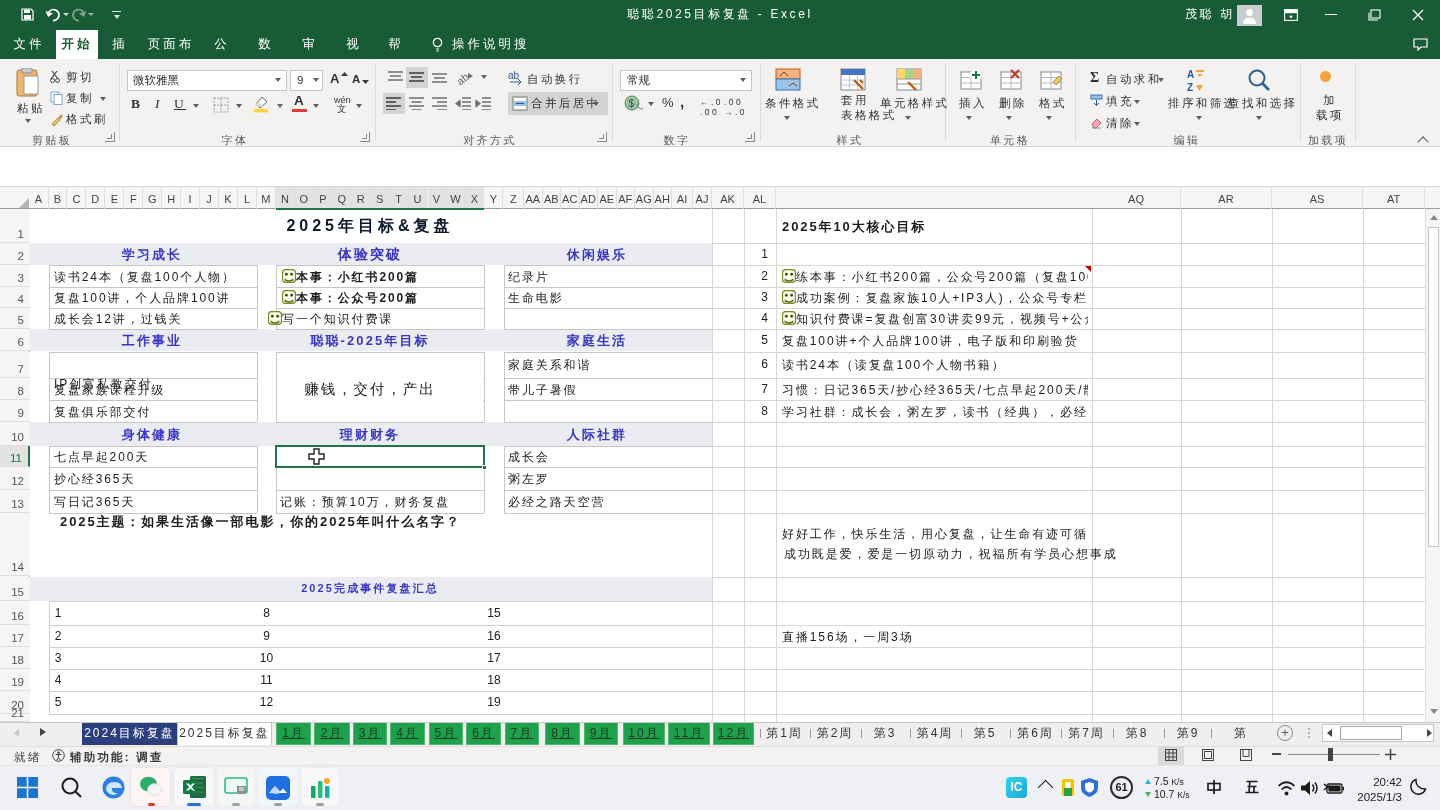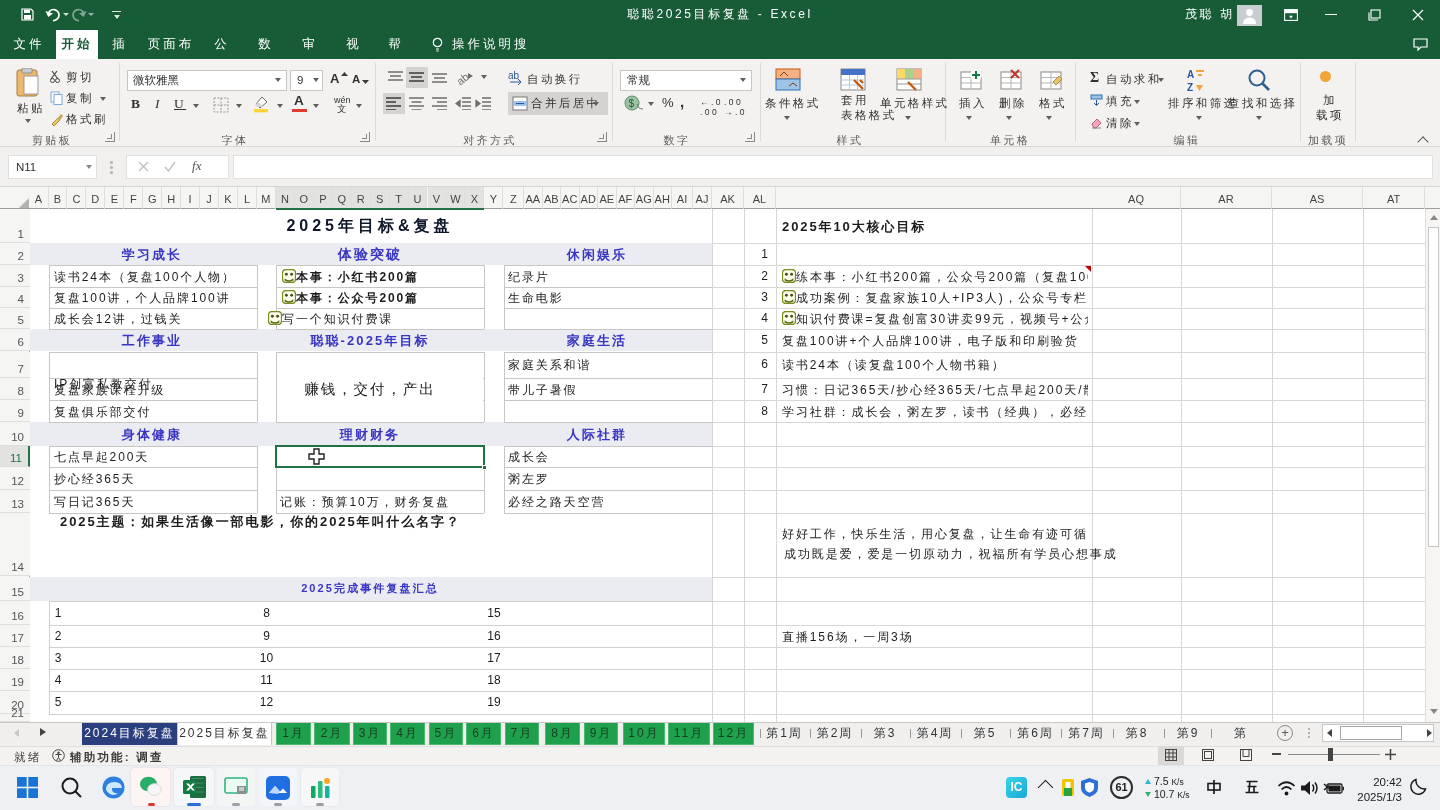--- a/index.html
+++ b/index.html
@@ -31,21 +31,21 @@
 .vline{position:absolute;width:1px;background:#d9d7d5;}
 .hline{position:absolute;height:1px;background:#d9d7d5;}
 .bline{background:#c8c6c4;}
 .band{position:absolute;left:30px;width:682px;background:#eaecf2;}
 .btxt{position:absolute;font-weight:bold;color:#3a36c4;font-size:13px;white-space:nowrap;letter-spacing:2.1px;}
 .ctext{position:absolute;font-size:12px;color:#1c1c1c;white-space:nowrap;letter-spacing:1.9px;}
 .num{position:absolute;font-size:12px;color:#1c1c1c;text-align:center;width:24px;letter-spacing:0;}
 
 #tabbar{left:0;top:722px;width:1440px;height:23.5px;background:#f0efee;border-top:1px solid #c9c7c5;}
 .stab{position:absolute;top:723px;height:21.5px;line-height:21.5px;font-size:12px;text-align:center;letter-spacing:2px;}
-.gtab{background:#1fa04c;color:#173c1f;border:1px solid #4cb96f;border-top:none;}
+.gtab{background:#1fa04c;color:#173c1f;border:1px solid #4cb96f;border-top:none;text-decoration:underline;}
 .wtab{color:#333;}
 #statusbar{left:0;top:745.5px;width:1440px;height:19.5px;background:#f3f2f1;border-top:1px solid #e1dfdd;font-size:11.5px;color:#444;}
 #taskbar{left:0;top:765px;width:1440px;height:45px;background:#eef0f4;border-top:1px solid #e3e5e9;}
 </style></head>
 <body>
 <div id="app">
 <div class="abs" id="titlebar">
 
   <svg class="abs" style="left:21px;top:8px" width="13" height="13" viewBox="0 0 13 13">
         <path d="M1 1h9l2 2v9H1z" fill="none" stroke="#fff" stroke-width="1.2"></path>
@@ -315,36 +315,20 @@
   <div class="dd" style="left:1196px;top:57px"></div>
   <svg class="abs" style="left:1246px;top:8px" width="26" height="26" viewBox="0 0 26 26">
         <circle cx="11" cy="11" r="7.5" fill="none" stroke="#2f5f8f" stroke-width="2"></circle>
         <path d="M16.5 16.5 L23 23" stroke="#2f5f8f" stroke-width="2.6"></path>
       </svg>
   <div class="rtxt" style="left:1228px;top:37px">查找和选择</div>
   <div class="dd" style="left:1256px;top:57px"></div>
   
   <div class="abs" style="left:1320px;top:12px;width:11px;height:11px;border-radius:50%;background:#f2a33a"></div>
   <div class="rtxt" style="left:1316px;top:34px;text-align:center">加<br>载项</div>
-</div>
-<div class="abs" id="fbar">
-  <div class="fwhite" style="left:8px;top:8px;width:89px;height:24px;line-height:22px;font-size:11.5px;color:#333;padding-left:7px">N11</div>
-  <div class="dd" style="left:86px;top:18px;border-top-color:#8a8886"></div>
-  <div class="abs" style="left:110px;top:14px;width:2.5px;height:2.5px;background:#b8b6b4;border-radius:50%"></div>
-      <div class="abs" style="left:110px;top:19px;width:2.5px;height:2.5px;background:#b8b6b4;border-radius:50%"></div>
-      <div class="abs" style="left:110px;top:24px;width:2.5px;height:2.5px;background:#b8b6b4;border-radius:50%"></div>
-  <div class="fwhite" style="left:126px;top:8px;width:103px;height:24px"></div>
-  <svg class="abs" style="left:138px;top:14px" width="11" height="11" viewBox="0 0 11 11">
-        <path d="M1 1l9 9M10 1l-9 9" stroke="#c3c1bf" stroke-width="1.4"></path>
-      </svg>
-  <svg class="abs" style="left:164px;top:14px" width="12" height="11" viewBox="0 0 12 11">
-        <path d="M1 6l3.5 4L11 1" stroke="#c3c1bf" stroke-width="1.4" fill="none"></path>
-      </svg>
-  <div class="abs" style="left:192px;top:11px;color:#555;font-size:13px;font-style:italic;font-family:'Liberation Serif',serif"><i>f</i>x</div>
-  <div class="fwhite" style="left:233px;top:8px;width:1200px;height:24px"></div>
 </div>
 <div class="abs" id="sheet">
   <div id="colhead">
 <div class="ch" style="left:29.5px;width:19px">A</div>
 <div class="ch" style="left:48.5px;width:18.9px">B</div>
 <div class="ch" style="left:67.4px;width:19px">C</div>
 <div class="ch" style="left:86.4px;width:18.9px">D</div>
 <div class="ch" style="left:105.3px;width:19px">E</div>
 <div class="ch" style="left:124.3px;width:18.9px">F</div>
 <div class="ch" style="left:143.2px;width:19px">G</div>

